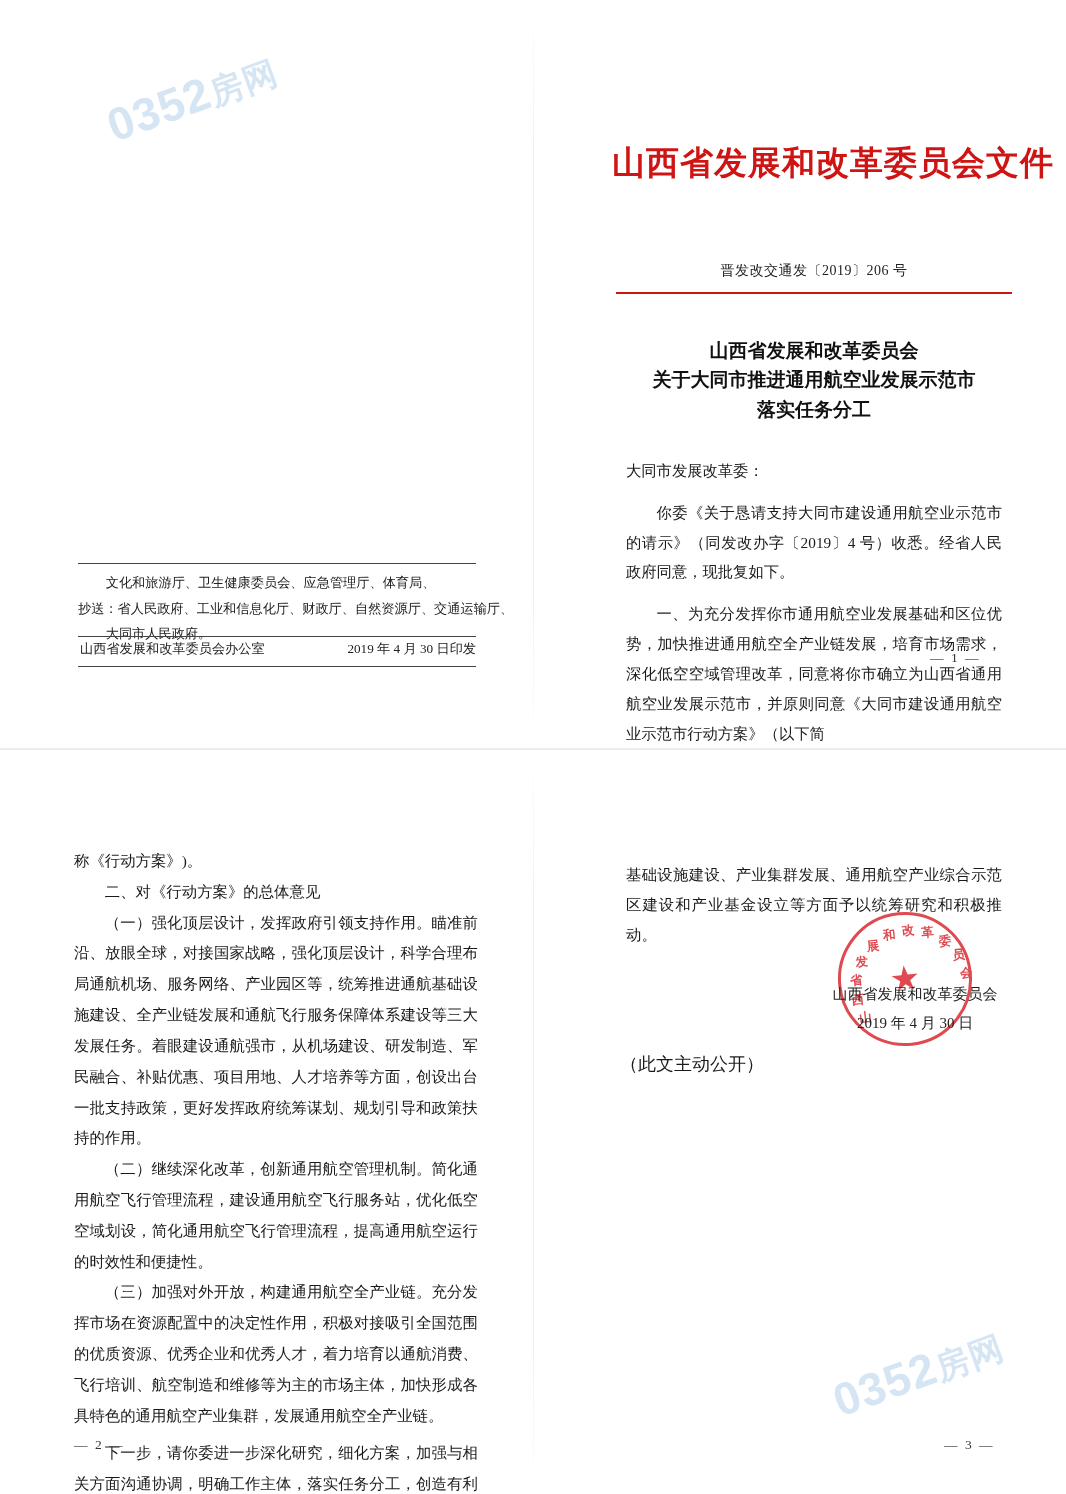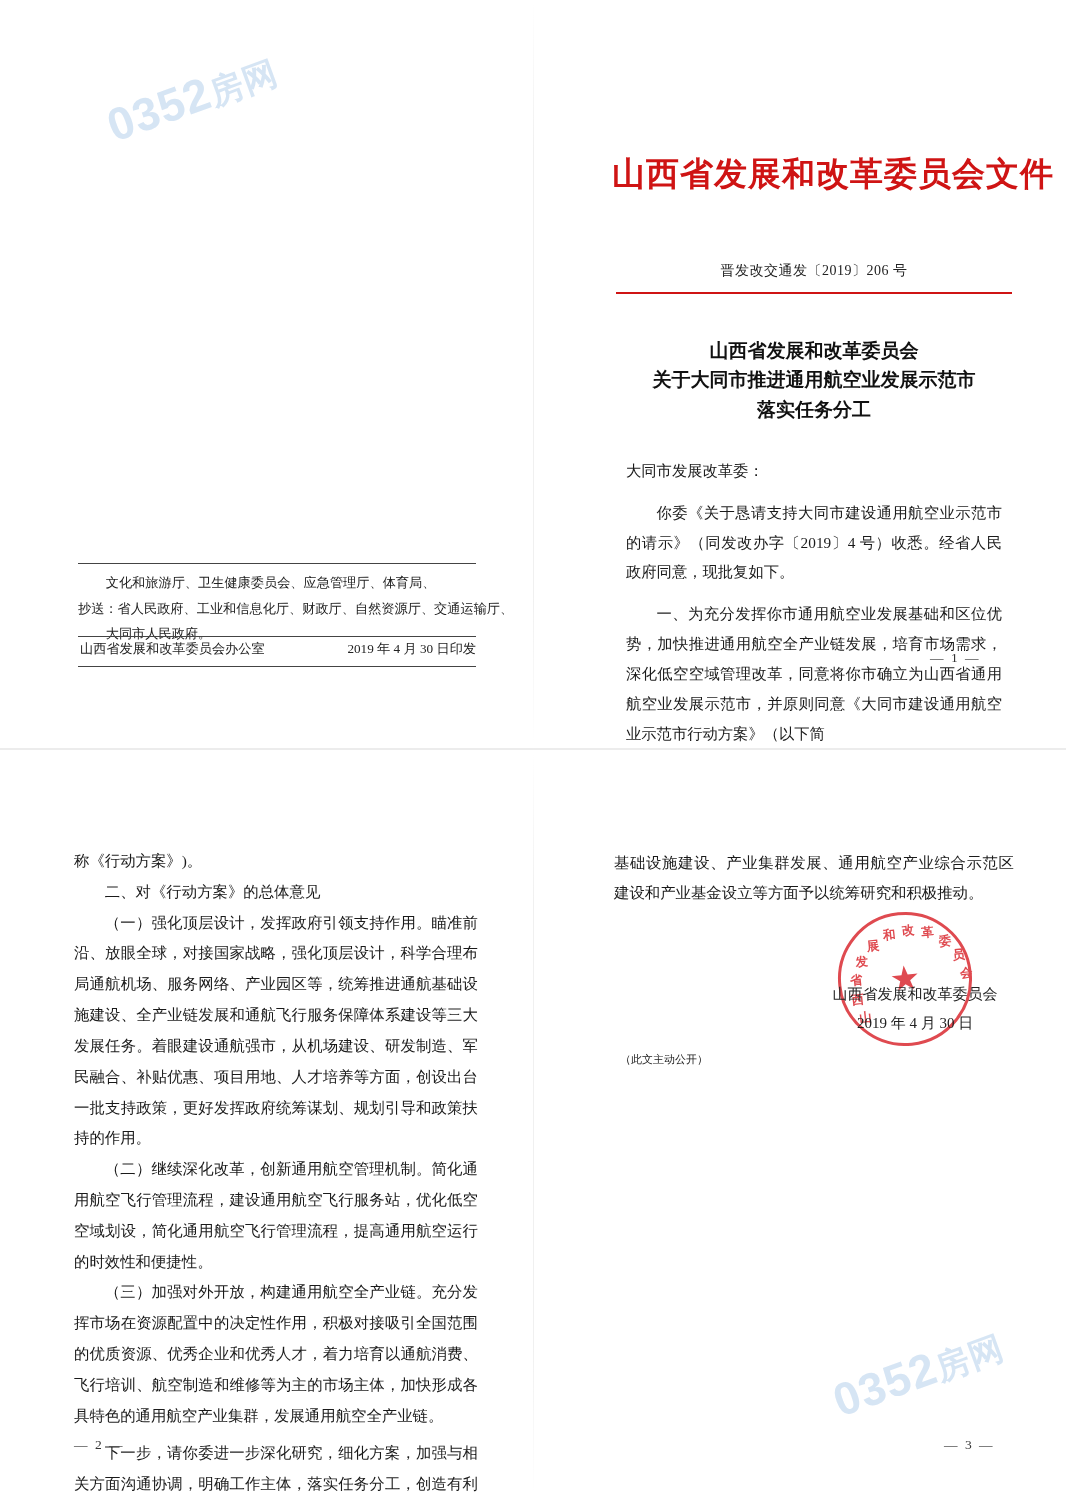--- a/index.html
+++ b/index.html
@@ -54,21 +54,21 @@
     top: 0; bottom: 0;
     left: 533px;
     width: 1px;
     background: linear-gradient(to bottom, rgba(0,0,0,0.00), rgba(0,0,0,0.06) 20%, rgba(0,0,0,0.06) 80%, rgba(0,0,0,0.00));
   }
 
   
   #masthead {
     position: absolute;
     left: 612px;
-    top: 155px;
+    top: 144px;
     width: 404px;
     text-align: right;
   }
   #masthead .title {
     color: #cf1414;
     font-size: 33px;
     font-weight: bold;
     letter-spacing: 1px;
     font-family: "Liberation Serif", "DejaVu Serif", serif;
     line-height: 1.2;
@@ -185,21 +185,21 @@
   #doc-body-3 {
     position: absolute;
     left: 614px;
     top: 848px;
     width: 400px;
     font-size: 15.4px;
     line-height: 1.95;
     color: #1a1a1a;
     text-align: justify;
   }
-  #doc-body-3 p { margin: 0; }
+  #doc-body-3 p { margin: 12px; }
 
   
   #seal {
     position: absolute;
     left: 838px;
     top: 912px;
     width: 128px;
     height: 128px;
     border-radius: 50%;
     border: 3px solid #d8232a;
@@ -240,21 +240,21 @@
     font-size: 15px;
     line-height: 1.95;
     color: #222;
     z-index: 3;
   }
 
   #public-note {
     position: absolute;
     left: 620px;
     top: 1052px;
-    font-size: 11px;
+    font-size: 18px;
     color: #1a1a1a;
   }
 </style>
 </head>
 <body>
 
 <div class="sheet" id="sheet-top">
   <div class="gutter-line"></div>
 
   <div id="dist-rule-top"></div>

